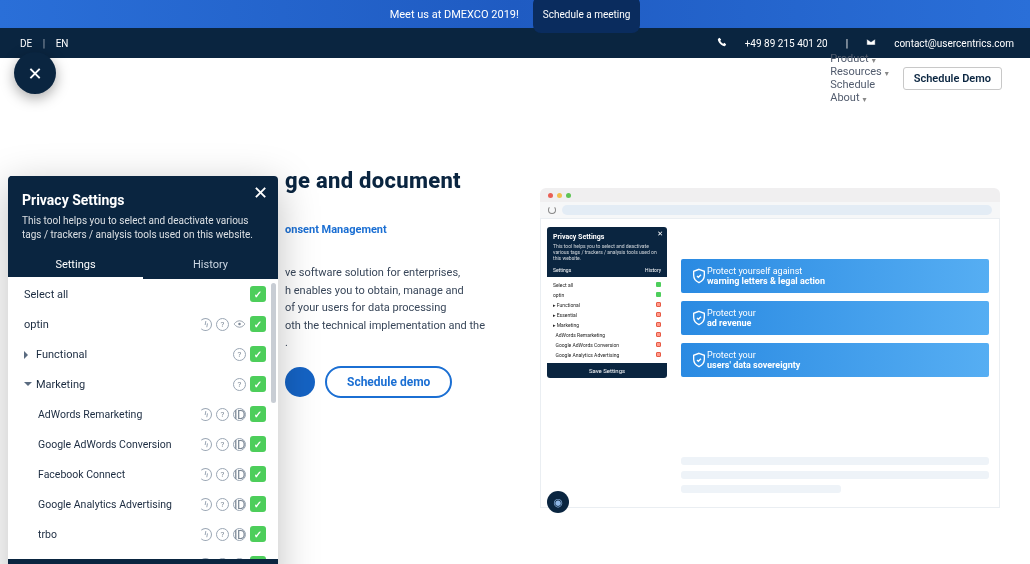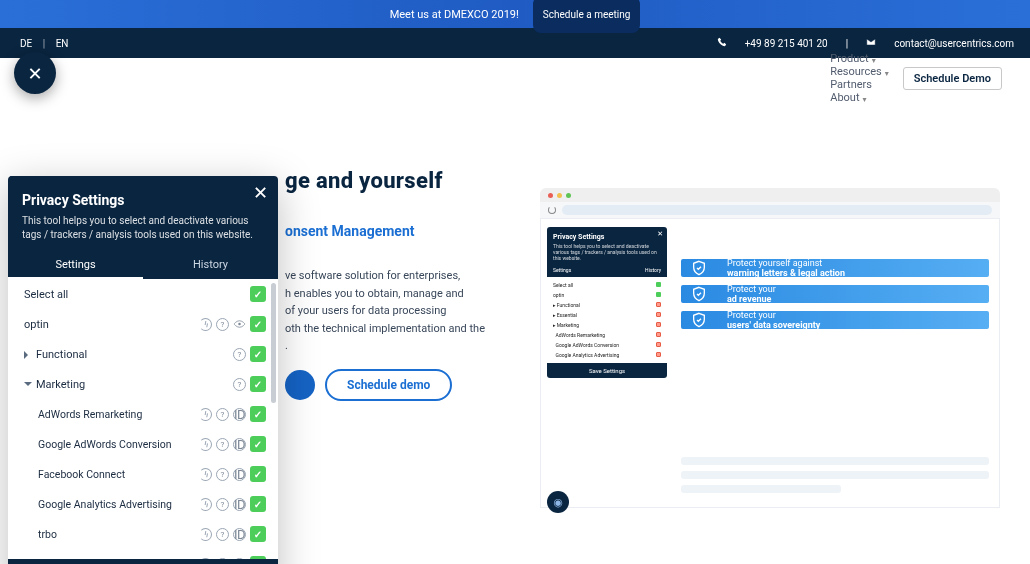--- a/index.html
+++ b/index.html
@@ -21,21 +21,21 @@
   .nav2 .navitem { display:flex; align-items:flex-end; gap:3px; }
   .chev { font-size:8px; color:#888; }
   .sched { border:1px solid #c8c8c8; padding:4px 10px; border-radius:3px; color:#0a2540; font-weight:600; }
 
   
   .page { position:relative; padding:10px 0 0 0; }
 
   
   .hero { position:absolute; left:285px; top:70px; width:230px; }
   .hero h1 { font-size:22px; font-weight:800; color:#0a2540; letter-spacing:0.3px; }
-  .hero h2 { margin-top:30px; font-size:14px; font-weight:700; color:#1b6fd3; }
+  .hero h2 { margin-top:30px; font-size:11px; font-weight:700; color:#1b6fd3; }
   .hero p  { margin-top:28px; font-size:11px; color:#39475a; line-height:1.6; }
   .hero .btnrow { margin-top:14px; display:flex; gap:10px; align-items:center; }
   .hero .solidblue { width:30px; height:30px; border-radius:15px; background:#1563c4; }
   .hero .outlinebtn { border:2px solid #1b6fd3; color:#1b6fd3; font-weight:700; font-size:12px; padding:7px 20px; border-radius:20px; }
 
   
   .demo { position:absolute; left:540px; top:90px; width:460px; }
   .demo .chrome { height:14px; background:#f0eff0; border-radius:6px 6px 0 0; display:flex; align-items:center; gap:4px; padding:0 8px; }
   .demo .chrome .dot { width:5px; height:5px; border-radius:50%; }
   .demo .chrome .r { background:#e95f55; } .demo .chrome .y{background:#f1c04f;} .demo .chrome .g{background:#5fc454;}
@@ -50,21 +50,21 @@
   .demo .mini .tabs { display:flex; justify-content:space-between; margin-top:6px; font-size:5px; }
   .demo .mini .list { background:#fff; color:#222; margin:4px -6px 0 -6px; padding:3px 6px; font-size:5px; }
   .demo .mini .row { display:flex; justify-content:space-between; padding:2px 0; }
   .demo .mini .row .sq { width:5px; height:5px; border-radius:1px; }
   .demo .mini .row .green { background:#4dce5b; }
   .demo .mini .row .red { background:#ff9a8c; border:0.5px solid #e85b45; }
   .demo .mini .save { margin:0 -6px; padding:4px 0; text-align:center; font-size:6px; }
   .demo .mini .close { position:absolute; top:3px; right:4px; font-size:7px; }
 
   .demo .bars { position:absolute; top:40px; right:10px; left:140px; display:flex; flex-direction:column; gap:8px; }
-  .bar { background:linear-gradient(90deg,#2a8ae2,#56aef3); color:#fff; border-radius:2px; height:18px; display:flex; align-items:center; padding:0 10px; gap:20px; font-size:9px; }
+  .bar { background:linear-gradient(90deg,#2a8ae2,#56aef3); color:#fff; border-radius:2px; height:34px; display:flex; align-items:center; padding:0 10px; gap:0; font-size:9px; }
   .bar .shield { width:16px; height:16px; display:inline-block; }
   .bar b { font-weight:700; }
 
   .demo .skel { position:absolute; bottom:14px; left:140px; right:10px; display:flex; flex-direction:column; gap:6px; }
   .demo .skel .line { height:8px; background:#eef3f8; border-radius:3px; }
   .demo .finger { position:absolute; bottom:-6px; left:6px; width:22px; height:22px; border-radius:50%; background:#0a2540; display:flex; align-items:center; justify-content:center; color:#8fb7e6; font-size:11px; }
 
   
   .modal-wrap { position:absolute; top:78px; left:8px; width:270px; box-shadow:0 10px 40px rgba(0,0,0,0.25); border-radius:4px 4px 2px 2px; overflow:hidden; }
   .flag { position:absolute; top:-2px; left:2px; width:24px; height:14px; background:linear-gradient(135deg,#012169,#c8102e); display:flex; align-items:center; justify-content:center; font-size:6px; }
@@ -131,30 +131,30 @@
         </svg>
     </span>
     <span>contact@usercentrics.com</span>
   </div>
 </div>
 
 <div class="nav2">
   <span id="nav-items">
       <span class="navitem">Product<span class="chev">▾</span></span>
       <span class="navitem">Resources<span class="chev">▾</span></span>
-      <span class="navitem">Partners</span>
+      <span class="navitem">Schedule</span>
       <span class="navitem">About<span class="chev">▾</span></span>
     </span>
   <span class="sched">Schedule Demo</span>
 </div>
 
 <div class="page">
 
   <div class="hero">
-    <h1>ge and yourself</h1>
+    <h1>ge and document</h1>
     <h2>onsent Management</h2>
     <p style="white-space:pre-line;">ve software solution for enterprises,
 h enables you to obtain, manage and
 of your users for data processing
 oth the technical implementation and the
 .</p>
     <div class="btnrow">
       <span class="solidblue"></span>
       <span class="outlinebtn">Schedule demo</span>
     </div>

